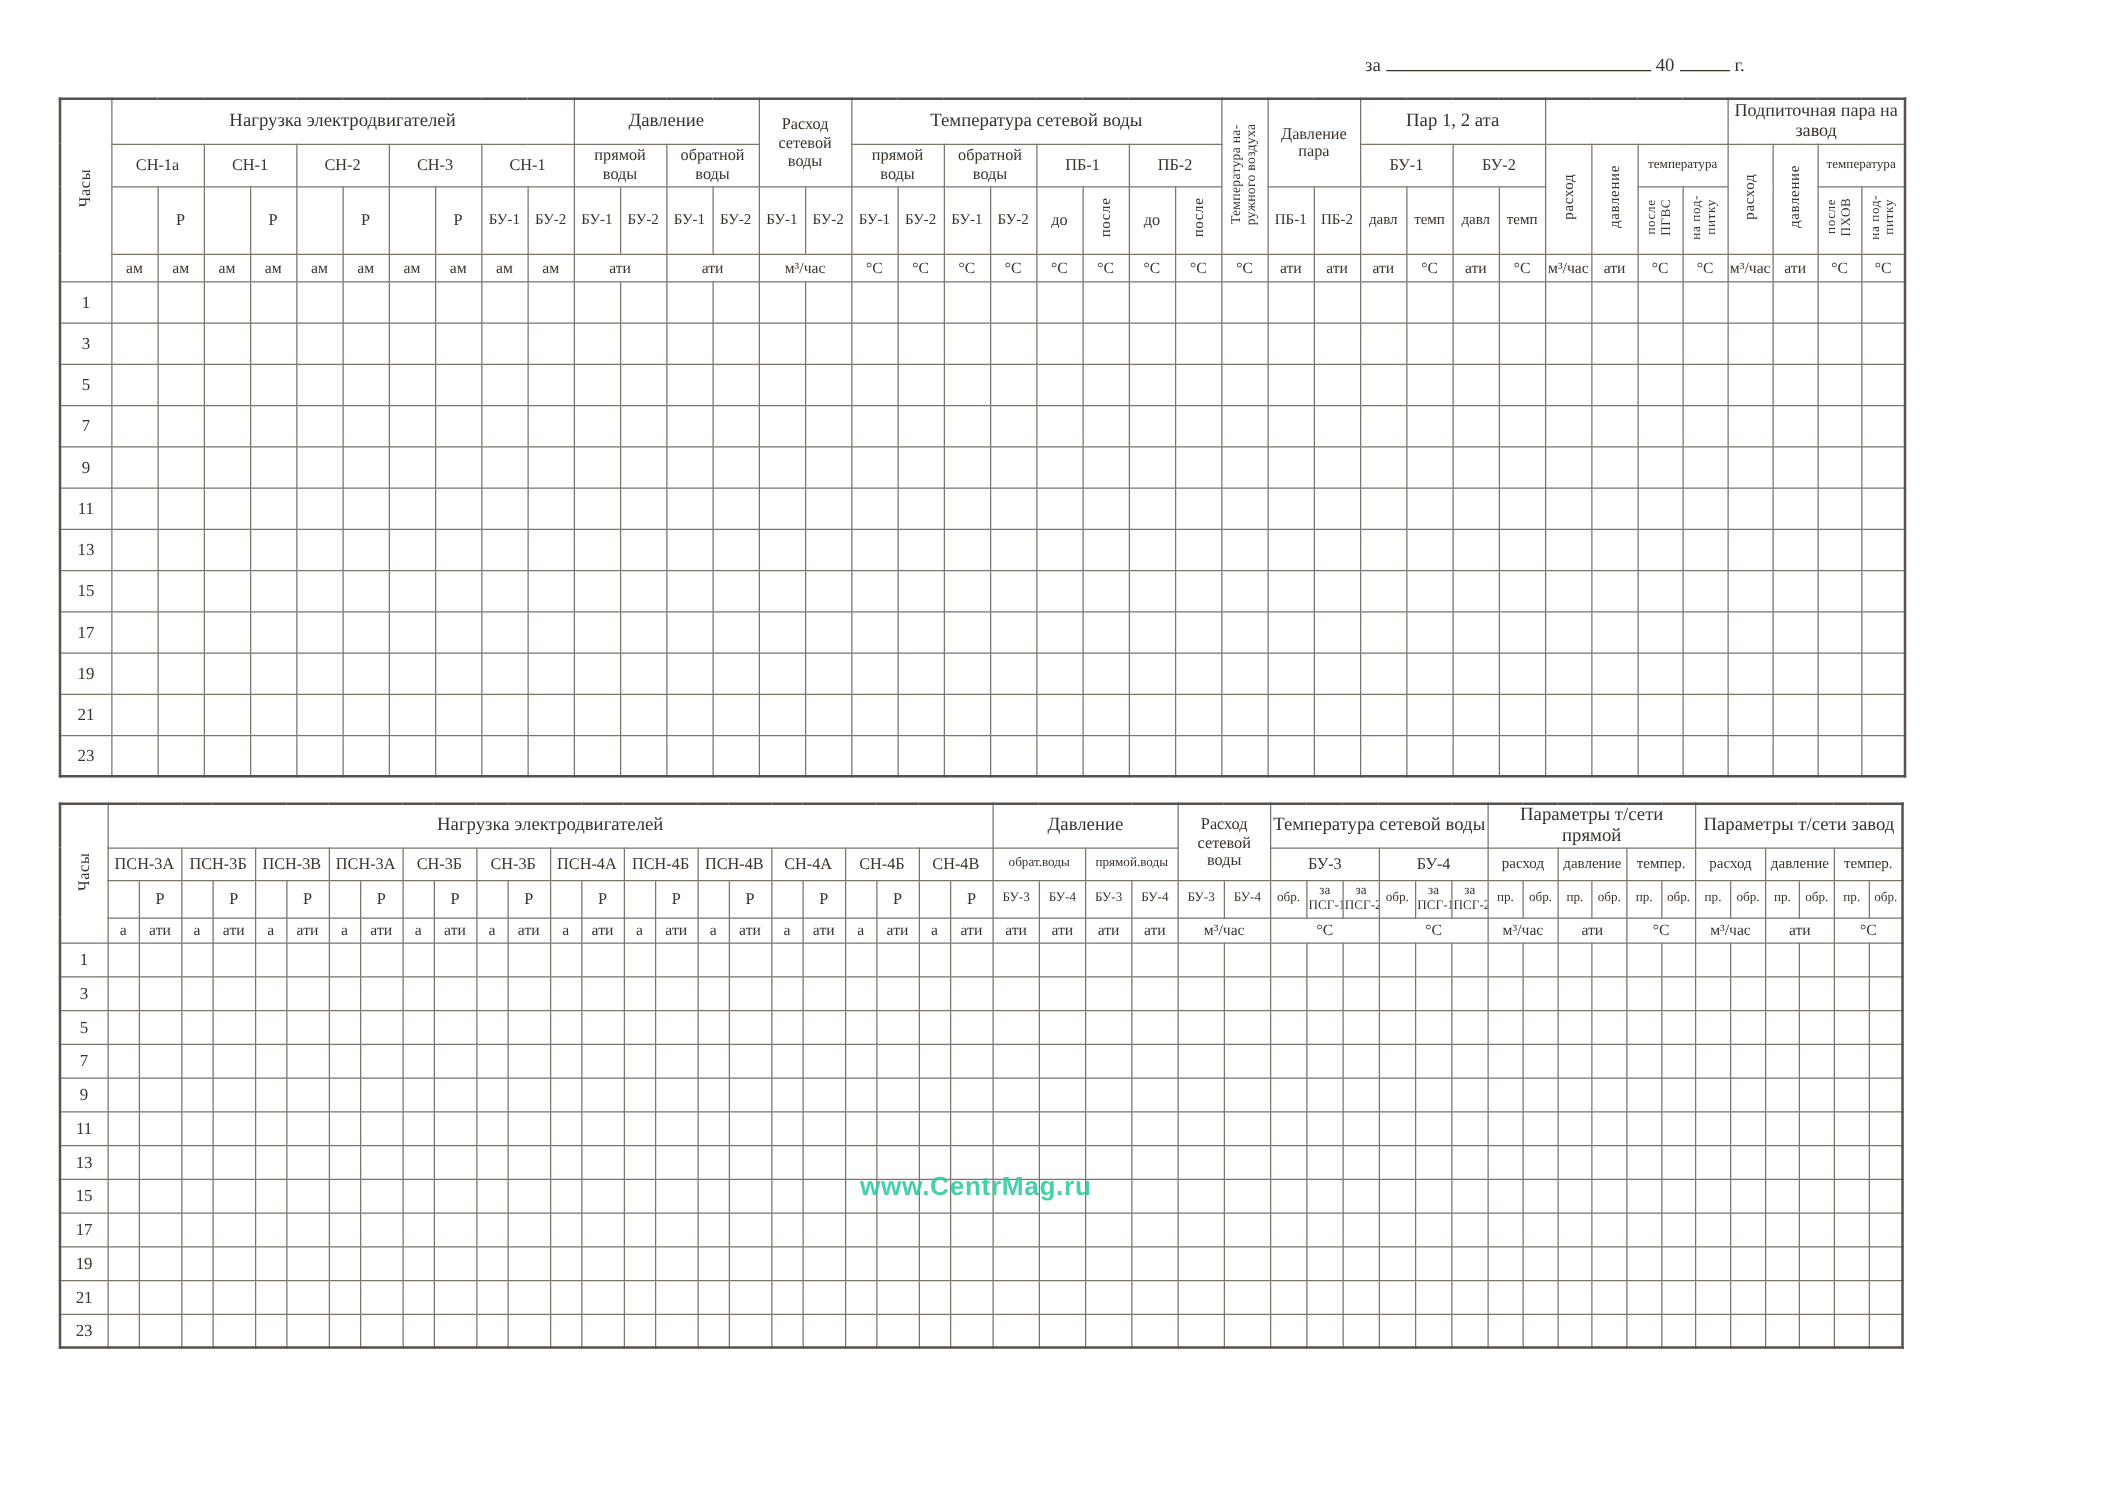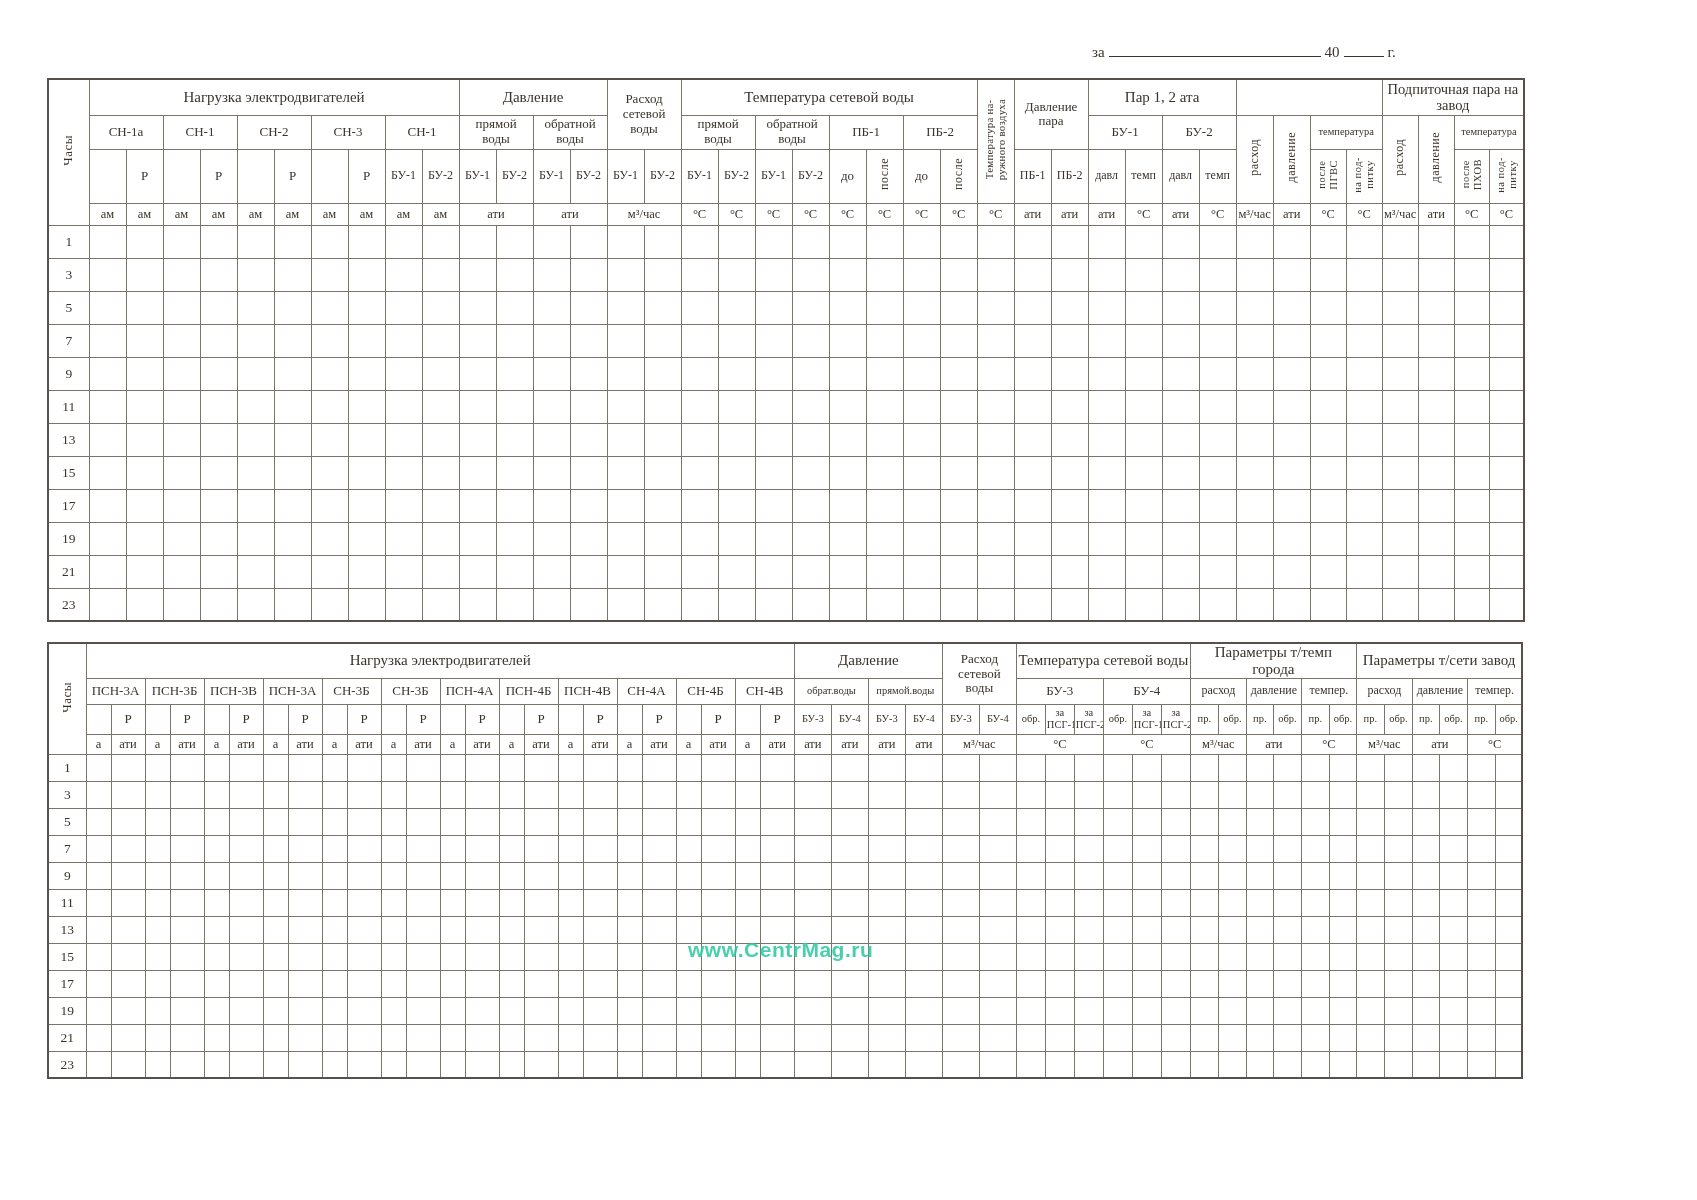--- a/index.html
+++ b/index.html
@@ -785,21 +785,21 @@
       <col style="width: 28px;">
       <col style="width: 27px;">
     </colgroup>
     <thead>
       <tr>
         <th rowspan="4"><span class="vtxt">Часы</span></th>
         <th colspan="24" class="g">Нагрузка электродвигателей</th>
         <th colspan="4" class="g">Давление</th>
         <th colspan="2" rowspan="2" class="sm2">Расход сетевой воды</th>
         <th colspan="6" class="g">Температура сетевой воды</th>
-        <th colspan="6" class="g">Параметры т/темп города</th>
+        <th colspan="6" class="g">Параметры т/сети прямой</th>
         <th colspan="6" class="g">Параметры т/сети завод</th>
       </tr>
       <tr>
         <th colspan="2">ПСН-3А</th>
         <th colspan="2">ПСН-3Б</th>
         <th colspan="2">ПСН-3В</th>
         <th colspan="2">ПСН-3А</th>
         <th colspan="2">СН-3Б</th>
         <th colspan="2">СН-3Б</th>
         <th colspan="2">ПСН-4А</th>

